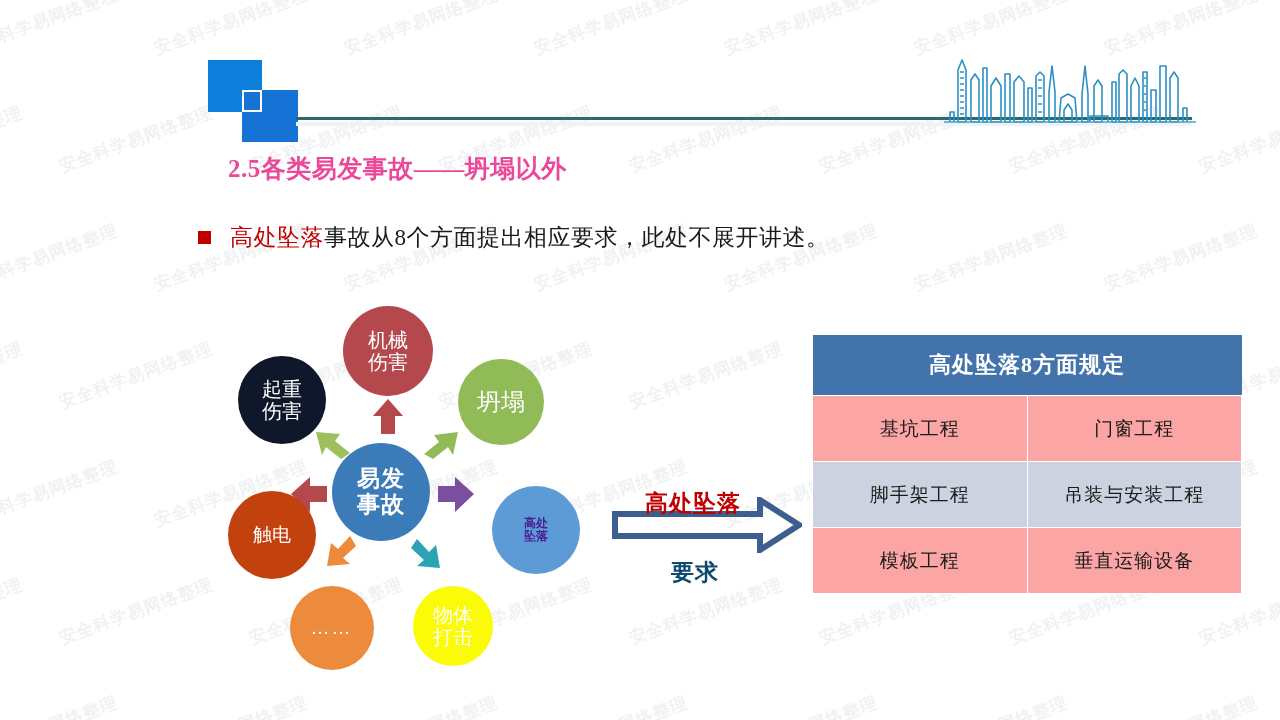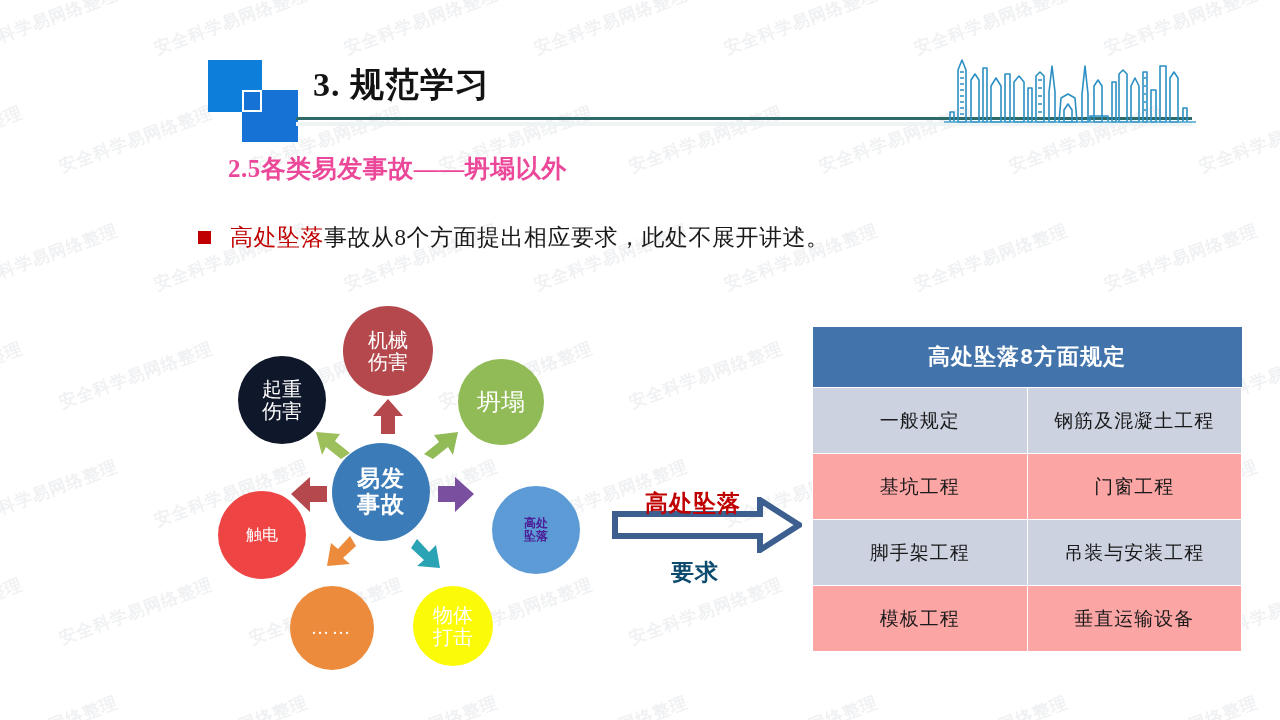--- a/index.html
+++ b/index.html
@@ -181,24 +181,24 @@
     background: #0f172a;
     font-size: 20px;
   }
   #node-tanta {
     left: 263px; top: 63px;
     width: 86px; height: 86px;
     background: #90bb56;
     font-size: 24px;
   }
   #node-chudian {
-    left: 23px; top: 195px;
+    left: 33px; top: 195px;
     width: 88px; height: 88px;
-    background: #ef4444;
-    font-size: 16px;
+    background: #c2410c;
+    font-size: 19px;
   }
   #node-gaochu {
     left: 297px; top: 190px;
     width: 88px; height: 88px;
     background: #5c9bd5;
     color: #4c1d95;
     font-size: 12px;
     font-weight: 700;
   }
   #node-dots {
@@ -239,25 +239,25 @@
     font-size: 23px;
     font-weight: 700;
     color: #0c4a6e;
     letter-spacing: 1px;
   }
 
   
   #spec-table {
     position: absolute;
     left: 812px;
-    top: 327px;
+    top: 335px;
     width: 430px;
     border-collapse: collapse;
     table-layout: fixed;
-    font-family: Liberation Mono, monospace;
+    font-family: Liberation Serif, serif;
   }
   #spec-table th {
     background: #4274ab;
     color: #ffffff;
     font-size: 22px;
     font-weight: 700;
     letter-spacing: 1px;
     height: 58px;
     text-align: center;
     border: none;
@@ -332,21 +332,20 @@
   </div>
 
 <div id="slide">
 
   <div id="header-logo">
     <div class="sq-a"></div>
     <div class="sq-b"></div>
     <div class="sq-outline"></div>
   </div>
 
-  <div id="page-title">3. 规范学习</div>
   <div id="title-rule"></div>
   <div id="title-rule-2"></div>
 
   <svg id="skyline" viewBox="0 0 252 78" xmlns="http://www.w3.org/2000/svg">
     <g fill="none" stroke="#2b8fc4" stroke-width="1.6" stroke-linejoin="round">
       <path d="M6 70 L6 60 L10 60 L10 70"></path>
       <path d="M14 70 L14 18 L18 8 L22 18 L22 70 Z"></path>
       <path d="M16 20 L20 20 M16 26 L20 26 M16 32 L20 32 M16 38 L20 38 M16 44 L20 44 M16 50 L20 50 M16 56 L20 56 M16 62 L20 62"></path>
       <path d="M27 70 L27 28 L31 22 L35 28 L35 70 Z"></path>
       <path d="M39 70 L39 16 L43 16 L43 70 Z"></path>
@@ -459,24 +458,20 @@
   <div id="flow-label-top">高处坠落</div>
   <div id="flow-label-bottom">要求</div>
 
   <table id="spec-table">
     <thead>
       <tr>
         <th colspan="2">高处坠落8方面规定</th>
       </tr>
     </thead>
     <tbody>
-      <tr class="row-dark">
-        <td>一般规定</td>
-        <td>钢筋及混凝土工程</td>
-      </tr>
       <tr class="row-light">
         <td>基坑工程</td>
         <td>门窗工程</td>
       </tr>
       <tr class="row-dark">
         <td>脚手架工程</td>
         <td>吊装与安装工程</td>
       </tr>
       <tr class="row-light">
         <td>模板工程</td>

